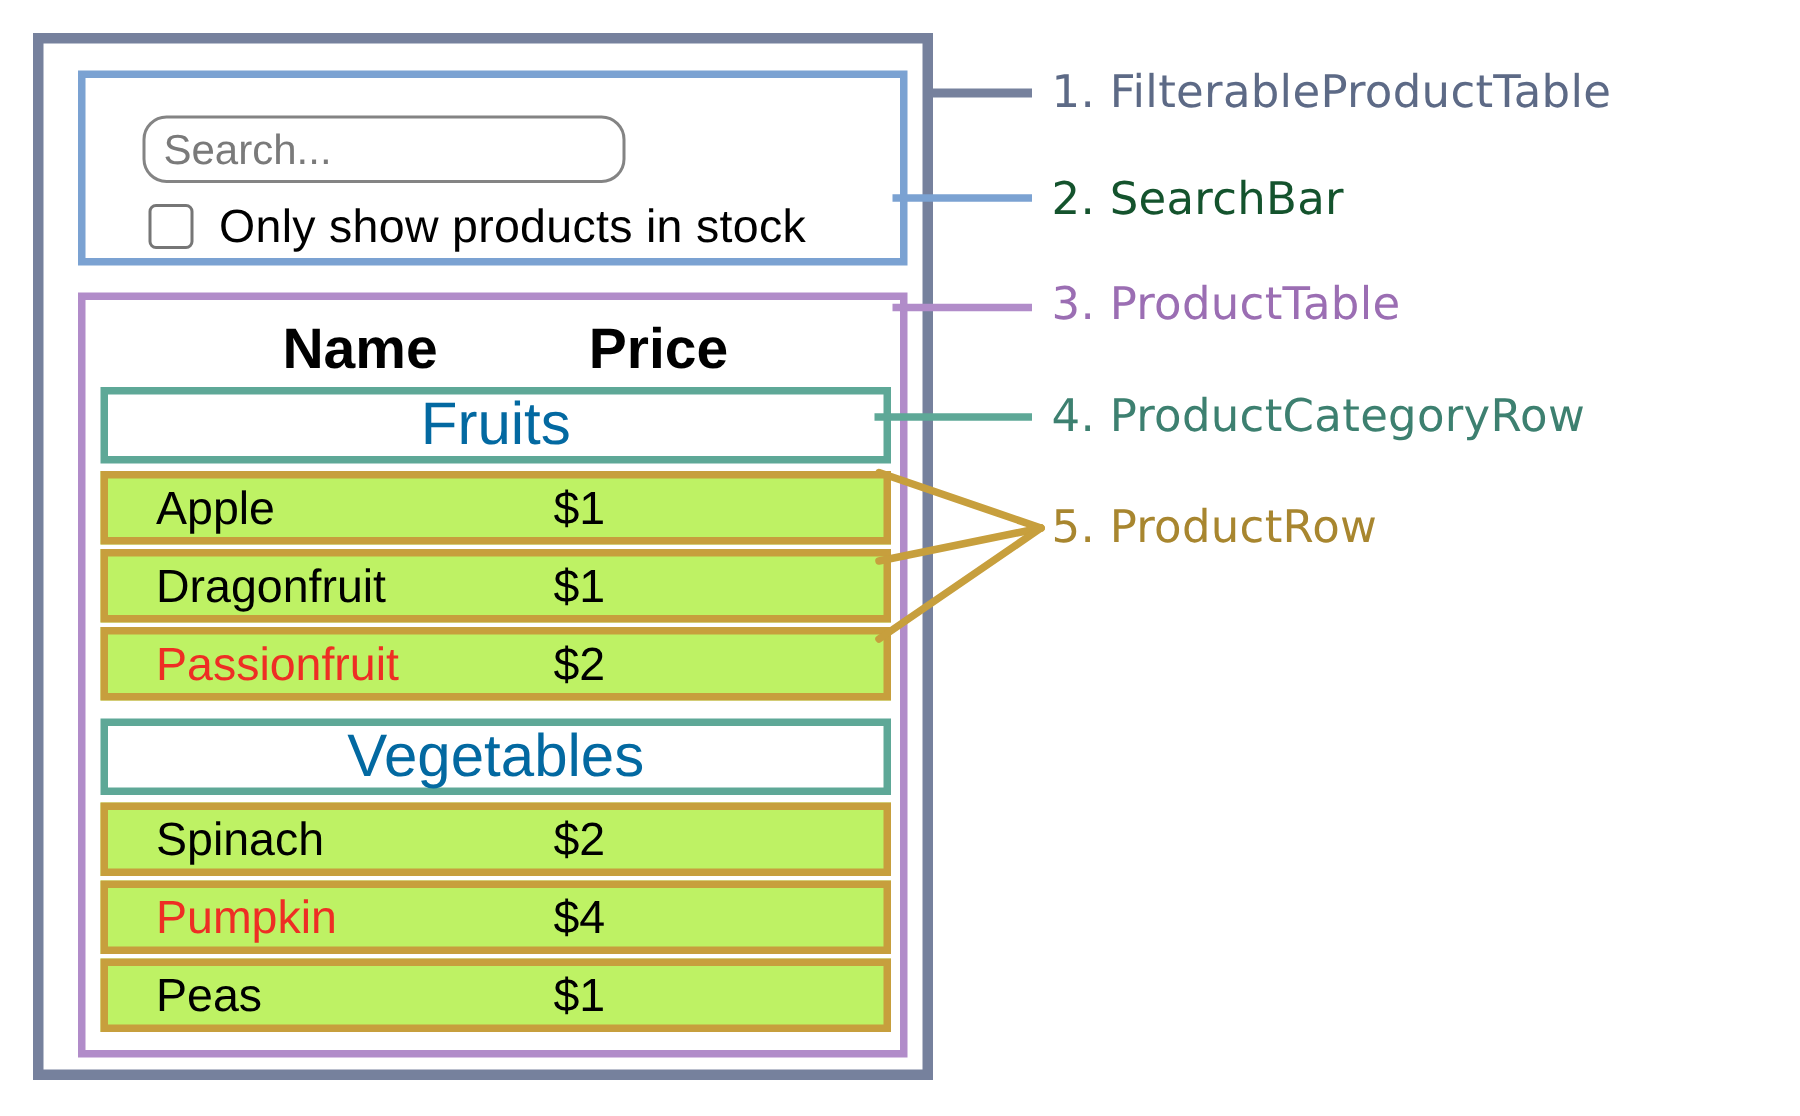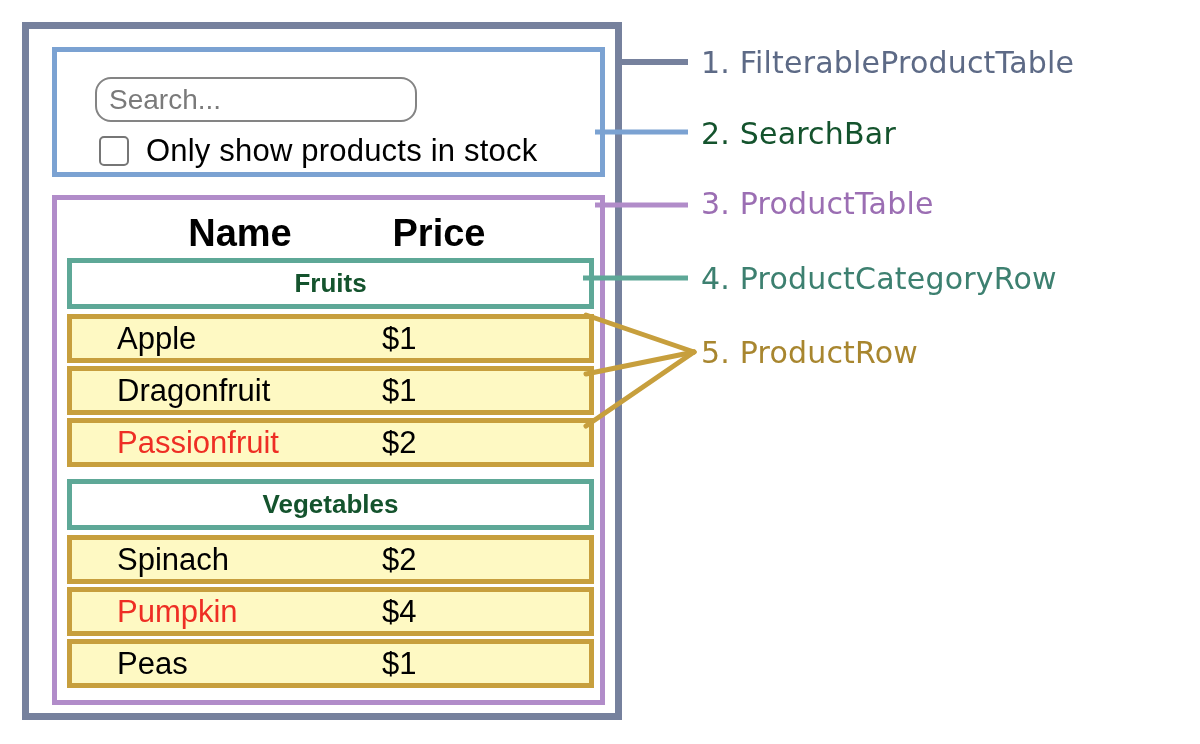--- a/index.html
+++ b/index.html
@@ -58,27 +58,27 @@
     font-weight: bold; font-size: 38px; color: #000000; white-space: nowrap;
   }
   .th-name  { left: 173px; }
   .th-price { left: 372px; }
 
   .category-row {
     width: 527px; height: 51px; margin-bottom: 5px;
     border: 5px solid #5ea897; background: #ffffff;
     display: flex; align-items: center; justify-content: center;
   }
-  .category-label { font-weight: bold; font-size: 26px; color: #14532d; }
+  .category-label { font-weight: normal; font-size: 40px; color: #0369a1; }
 
   .product-row {
     width: 527px; height: 49px; margin-bottom: 3px;
-    border: 5px solid #c79f3d; background: #fef9c3;
+    border: 5px solid #c79f3d; background: #bef264;
     display: grid; grid-template-columns: 265px 1fr;
-    align-items: center; padding-left: 45px;
+    align-items: center; padding-left: 32px;
   }
   .product-row .cell { font-size: 31px; color: #000000; white-space: nowrap; }
   .product-row .cell.red { color: #ee2e24; }
   .section { margin-bottom: 12px; }
 
   
   svg.connectors { position: absolute; inset: 0; pointer-events: none; }
 
   
   .legend-item {

